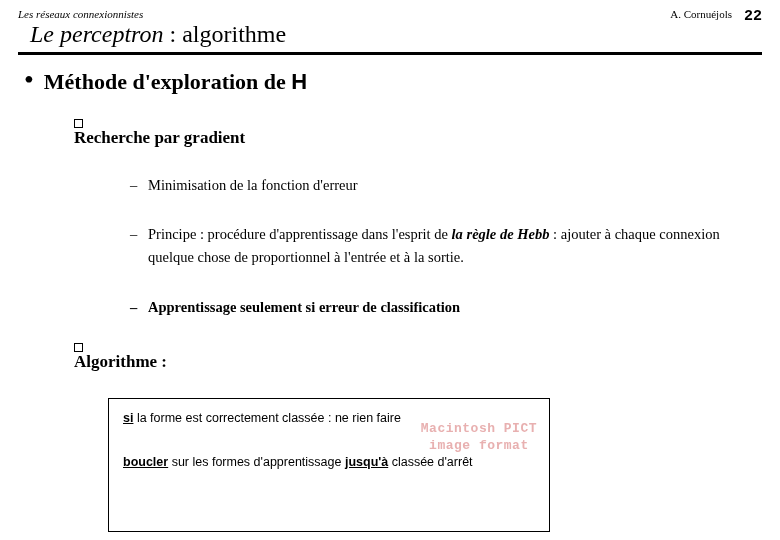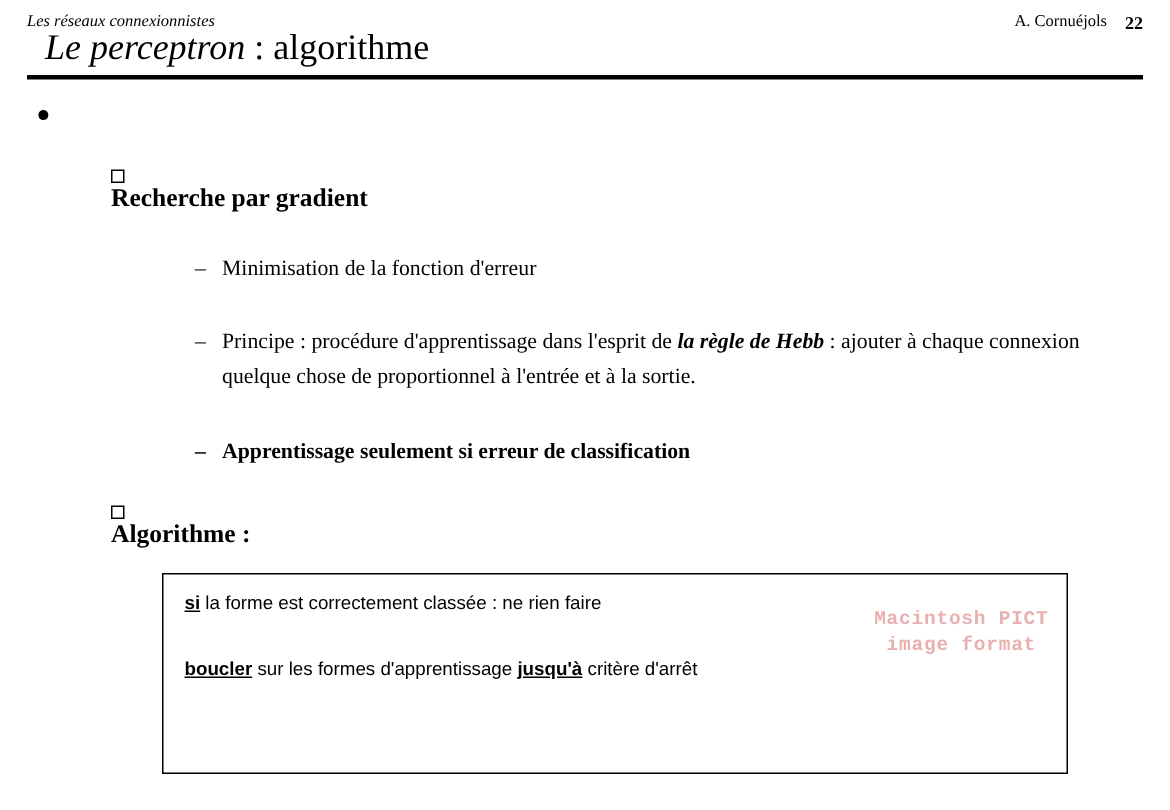--- a/index.html
+++ b/index.html
@@ -21,23 +21,23 @@
       font-style: italic;
       font-size: 11px;
       font-family: 'Times New Roman', serif;
       margin-bottom: 2px;
     }
     .author {
       font-size: 11px;
       font-family: 'Times New Roman', serif;
     }
     .page-num {
-      font-size: 12px;
-      font-weight: bold;
-      font-family: Liberation Serif, serif;
+      font-size: 15px;
+      font-weight: bold;
+      font-family: Liberation Mono, monospace;
       margin-left: 12px;
     }
     .title-block {
       margin-left: 12px;
       margin-top: -4px;
     }
     .title {
       font-size: 24px;
       font-family: 'Times New Roman', serif;
     }
@@ -96,24 +96,24 @@
       padding-left: 18px;
     }
     .lvl3::before {
       content: "–";
       position: absolute;
       left: 0;
     }
     .lvl3 .bi { font-style: italic; font-weight: bold; }
     .algo-box {
       margin-left: 90px;
-      margin-top: 16px;
+      margin-top: 26px;
       border: 1.5px solid #000;
       padding: 12px 14px 62px 14px;
-      width: 604px;
+      width: 442px;
       font-family: Arial, Helvetica, sans-serif;
       font-size: 12.5px;
       position: relative;
     }
     .algo-line1 { font-weight: bold; }
     .algo-line1 .u { text-decoration: underline; }
     .algo-line1 .normal { font-weight: normal; }
     .algo-line2 { margin-top: 18px; margin-left: 10px; font-weight: bold; text-decoration: underline; }
     .algo-line2-colon { font-weight: normal; text-decoration: none; }
     .algo-line3 { margin-top: 30px; font-weight: bold; }
@@ -148,20 +148,23 @@
 <div class="title-block">
   <div class="title">
     <span class="part1">Le perceptron</span><span> : algorithme</span>
   </div>
 </div>
 
 <hr class="rule">
 
 <div class="bullet-lvl1">
   <span class="dot">•</span>
+  <span class="lvl1-text">
+    <span>Méthode d'exploration de </span><span class="sans-h">H</span>
+  </span>
 </div>
 
 <div class="lvl2">
   <span class="square"></span>
   <span class="lvl2-text">Recherche par gradient</span>
 </div>
 
 <div class="lvl3">
   <span>Minimisation de la fonction d'erreur</span>
 </div>
@@ -177,21 +180,21 @@
 <div class="lvl2 tight">
   <span class="square"></span>
   <span class="lvl2-text">Algorithme :</span>
 </div>
 
 <div class="algo-box">
   <div class="algo-line1">
     <span class="u">si</span><span class="normal"> la forme est correctement classée : ne rien faire</span>
   </div>
   <div class="algo-line3">
-    <span class="u">boucler</span><span class="normal"> sur les formes d'apprentissage </span><span class="u">jusqu'à</span><span class="normal"> critère d'arrêt</span>
+    <span class="u">boucler</span><span class="normal"> sur les formes d'apprentissage </span><span class="u">jusqu'à</span><span class="normal"> classée d'arrêt</span>
   </div>
   <div class="watermark">
     <div>Macintosh PICT</div>
     <div>image format</div>
   </div>
 </div>
 
 <div class="lvl2 tight">
   <span class="square"></span>
   <span class="lvl2-text">Convergence ?</span>

